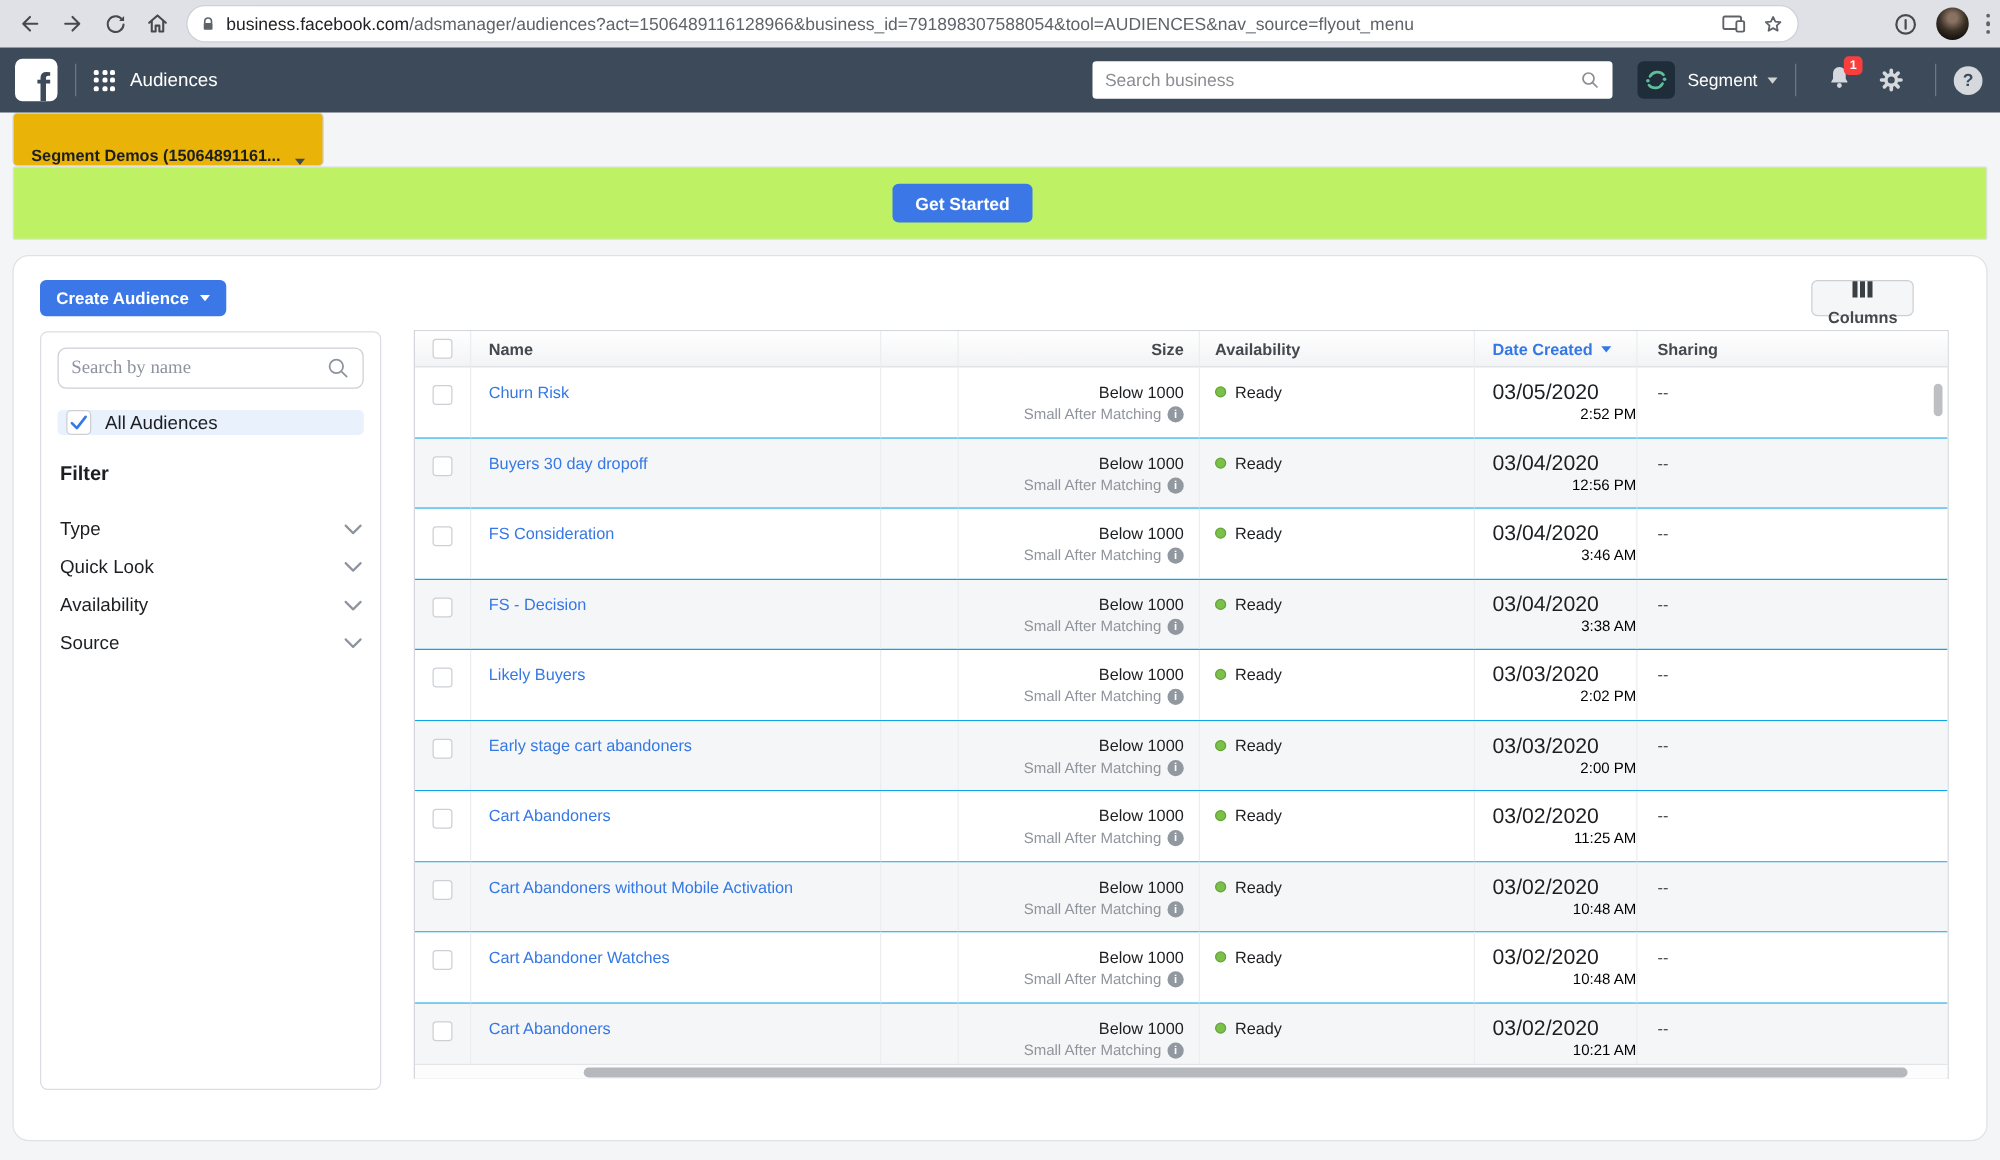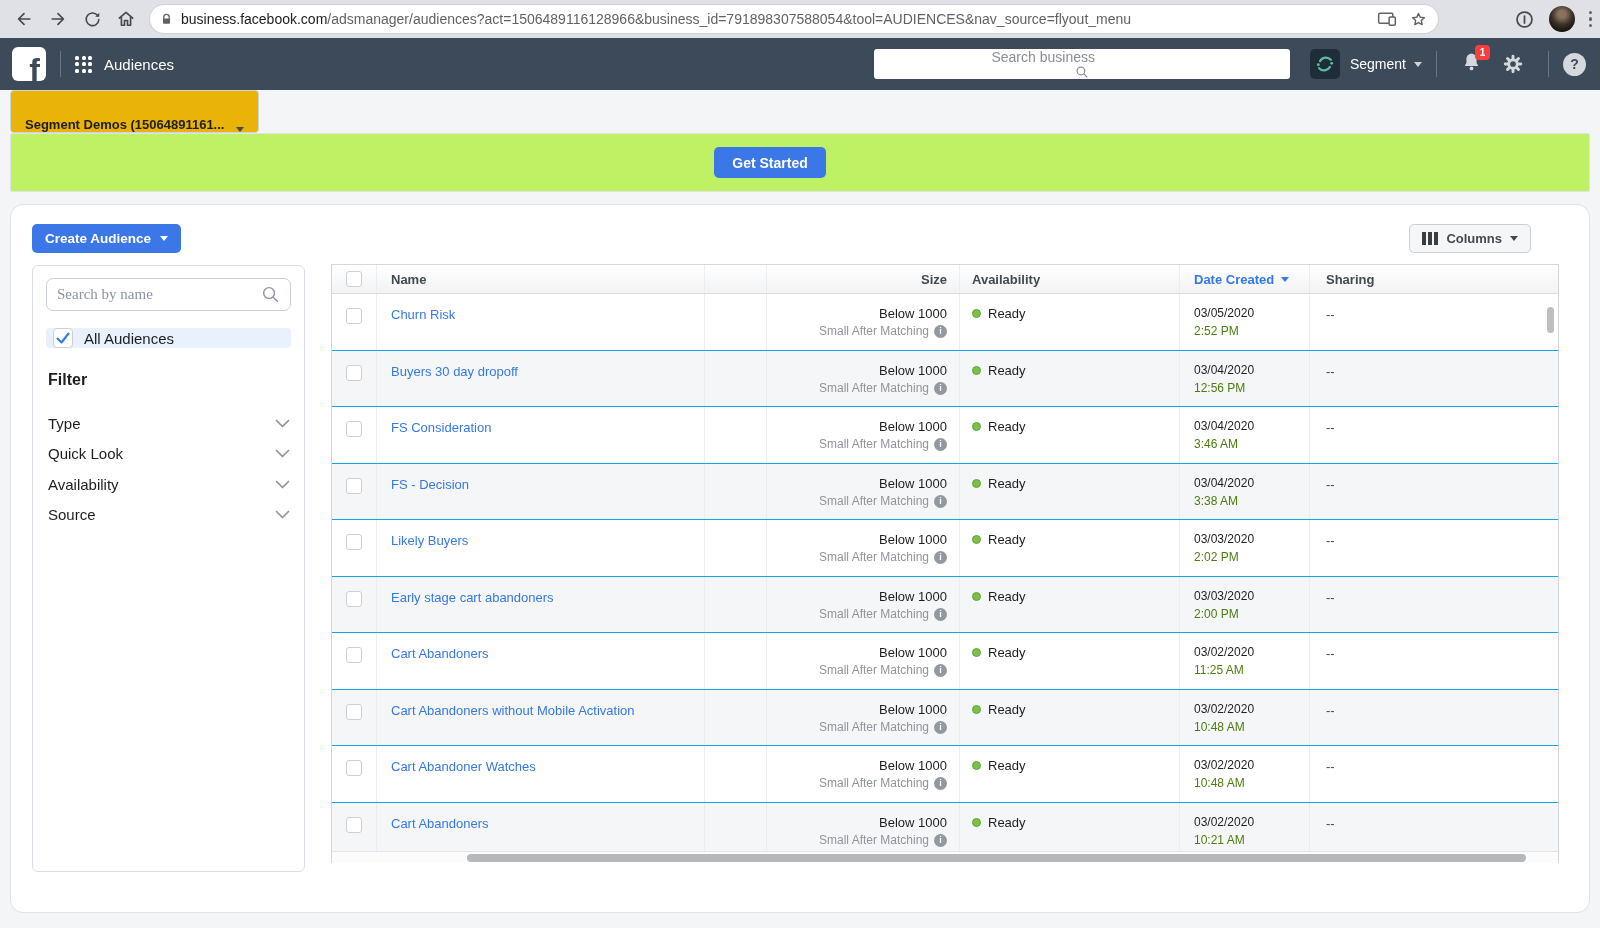--- a/index.html
+++ b/index.html
@@ -36,21 +36,21 @@
 
   
   .topnav{height:52px;background:var(--nav-bg);display:flex;align-items:center;padding:0 12px;position:relative;}
   .fb-logo{width:34px;height:34px;background:#fff;border-radius:6px;position:relative;overflow:hidden;flex:none;}
   .fb-logo span{position:absolute;right:6px;bottom:-8px;font-size:32px;font-weight:bold;color:var(--nav-bg);}
   .nav-div{width:1px;height:26px;background:rgba(255,255,255,.25);margin:0 14px;}
   .grid-icon{display:grid;grid-template-columns:repeat(3,4px);grid-gap:2.5px;margin-right:12px;}
   .grid-icon i{width:4px;height:4px;border-radius:1.5px;background:#fff;}
   .nav-title{color:#fff;font-size:15px;}
   .topnav-right{position:absolute;right:14px;display:flex;align-items:center;}
-  .biz-search{width:416px;height:30px;background:#fff;border-radius:3px;border:none;display:flex;align-items:center;padding:0 10px;flex-direction:column;}
+  .biz-search{width:416px;height:30px;background:#fff;border-radius:3px;border:none;display:flex;align-items:center;padding:0 10px;}
   .biz-search input{flex:1;border:none;outline:none;font-size:14px;font-family:inherit;color:#1c1e21;background:transparent;}
   .biz-search input::placeholder{color:#8a8d91;}
   .seg-logo{width:30px;height:30px;border-radius:5px;background:#1f2d3b;display:flex;align-items:center;justify-content:center;margin:0 10px 0 20px;}
   .seg-name{color:#fff;font-size:14px;margin-right:8px;}
   .caret{width:0;height:0;border-left:4px solid transparent;border-right:4px solid transparent;border-top:5px solid currentColor;display:inline-block;}
   .seg-caret{color:#cfd3d8;}
   .bell-wrap{position:relative;margin:0 10px;}
   .badge{position:absolute;top:-6px;right:-8px;min-width:15px;height:15px;background:var(--badge-red);color:#fff;
     font-size:10px;font-weight:bold;border-radius:4px;display:flex;align-items:center;justify-content:center;padding:0 3px;}
   .help-circle{width:23px;height:23px;border-radius:50%;background:#d5d8dc;color:#3c4a5a;font-weight:bold;font-size:14px;
@@ -68,21 +68,21 @@
   .btn-primary{background:var(--accent-blue);color:#fff;border:none;border-radius:5px;font-weight:bold;
     font-size:14px;font-family:inherit;cursor:pointer;}
   .gs-btn{height:31px;padding:0 18px;transform:translateX(-30px);}
 
   
   .gap12{height:12px;}
   .main-card{margin:0 10px;height:709px;background:#fff;border:1px solid #dfe2e6;border-radius:13px;position:relative;}
   .ca-btn{position:absolute;left:21px;top:19px;height:29px;padding:0 13px;display:flex;align-items:center;gap:9px;font-size:13.5px;}
   .ca-btn .caret{color:#fff;}
   .cols-btn{position:absolute;right:58px;top:19px;height:29px;background:#f5f6f7;border:1px solid #ccd0d5;border-radius:5px;
-    display:flex;align-items:center;gap:8px;padding:0 12px;font-size:13px;font-weight:bold;color:#444950;font-family:inherit;cursor:pointer;}
+    display:flex;align-items:center;gap:8px;padding:0 12px;font-size:13px;font-weight:bold;color:#444950;font-family:inherit;cursor:pointer;flex-direction:column;}
   .cols-icon{display:flex;gap:2px;}
   .cols-icon i{width:4px;height:13px;background:#3a3f44;}
   .cols-btn .caret{color:#444950;}
 
   
   .sidebar{position:absolute;left:21px;top:60px;width:273px;height:607px;border:1px solid #dadde1;border-radius:6px;background:#fff;}
   .sb-search{margin:12px 13px 0;height:33px;border:1px solid #ccd0d5;border-radius:7px;display:flex;align-items:center;padding:0 10px;font-family:Liberation Serif, serif;}
   .sb-search input{flex:1;border:none;outline:none;font-size:15px;font-family:inherit;color:#1c1e21;}
   .sb-search input::placeholder{color:#8d949e;}
   .all-aud{margin:17px 13px 0;height:20px;background:#e8f1fc;border-radius:4px;display:flex;align-items:center;padding:0 7px;cursor:pointer;}
@@ -113,22 +113,22 @@
   .trow .cell{display:block;padding-top:11px;}
   .trow .c-check{display:flex;align-items:flex-start;padding-top:14px;}
   .cb{width:16px;height:16px;background:#fff;border:1px solid #ccd0d5;border-radius:3px;display:inline-block;cursor:pointer;}
   .name-link{color:var(--link-blue);font-size:13px;text-decoration:none;cursor:pointer;}
   .size-main{font-size:13px;color:#1c1e21;line-height:17px;}
   .size-sub{font-size:12px;color:#90949c;line-height:17px;margin-top:1px;display:flex;align-items:center;justify-content:flex-end;gap:5px;}
   .info-i{width:13px;height:13px;border-radius:50%;background:#9198a0;color:#fff;font-size:9px;font-weight:bold;
     display:inline-flex;align-items:center;justify-content:center;cursor:pointer;}
   .avail-line{display:flex;align-items:center;gap:7px;font-size:13px;color:#1c1e21;line-height:17px;}
   .dot{width:9px;height:9px;border-radius:50%;background:var(--ready-green);border:1px solid #63a433;flex:none;}
-  .date-main{font-size:12px;color:#1c1e21;line-height:17px;}
-  .date-sub{font-size:12px;color:#4d7c0f;line-height:17px;margin-top:1px;}
+  .date-main{font-size:17px;color:#1c1e21;line-height:17px;}
+  .date-sub{font-size:12px;color:#000000;line-height:17px;margin-top:1px;text-align:right;}
   .share-val{font-size:13px;color:#444950;}
   .hscroll{height:12px;border-top:1px solid #e2e4e8;background:#fcfcfd;position:relative;}
   .hthumb{position:absolute;left:135px;right:32px;top:2px;height:8px;border-radius:4px;background:#b5b8bc;cursor:pointer;}
   .vthumb{position:absolute;right:4px;top:42px;width:7px;height:26px;border-radius:4px;background:#bdbfc3;cursor:pointer;}
 
   .icon-stroke{stroke:#5f6368;fill:none;stroke-width:1.8;stroke-linecap:round;stroke-linejoin:round;}
   .icon-light{fill:#d5d8dc;}
 </style>
 </head>
 <body>

